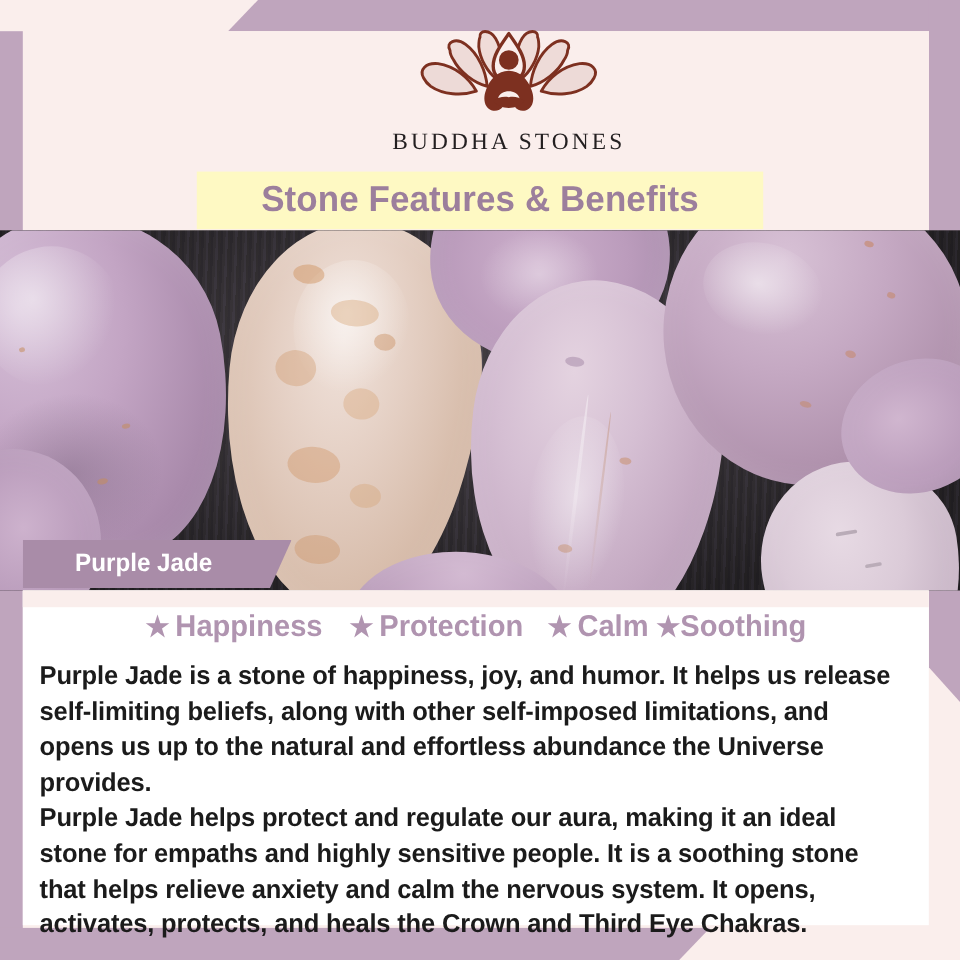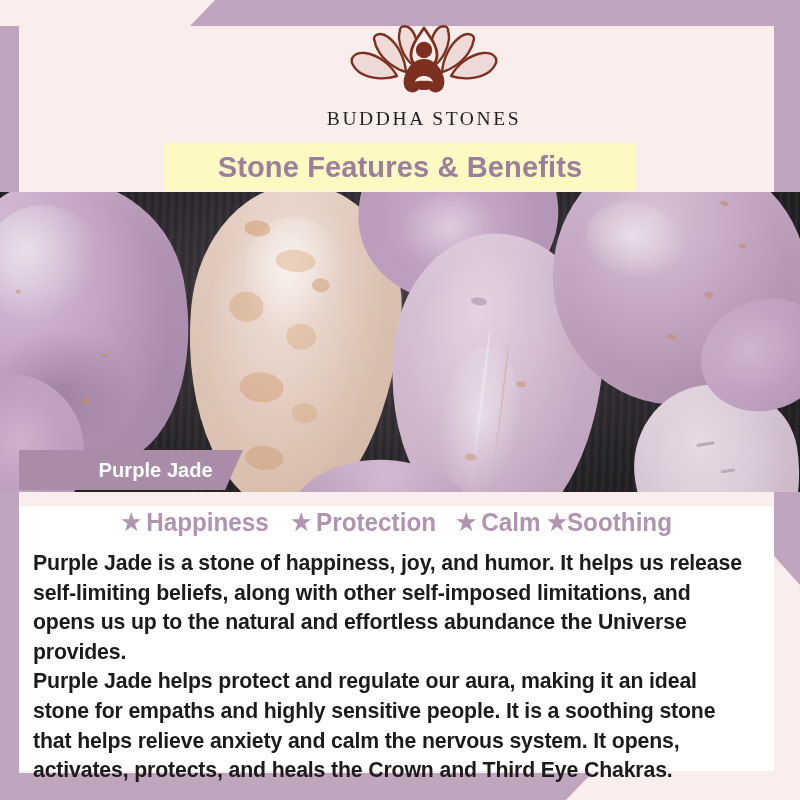--- a/index.html
+++ b/index.html
@@ -255,21 +255,20 @@
   
   .jade-banner {
     position: absolute;
     left: 19px; top: 450px;
     width: 224px; height: 40px;
     background: #a98ca8;
     clip-path: polygon(0 0, 224px 0, 206px 40px, 0 40px);
     display: flex;
     align-items: center;
     z-index: 4;
-    padding-left: 36px;
   }
   .jade-label {
     font-family: "Liberation Sans Narrow", "Liberation Sans", sans-serif;
     font-weight: 700;
     font-size: 21px;
     color: #ffffff;
     padding-left: 42px;
     white-space: nowrap;
     transform: scaleX(0.96);
   }

